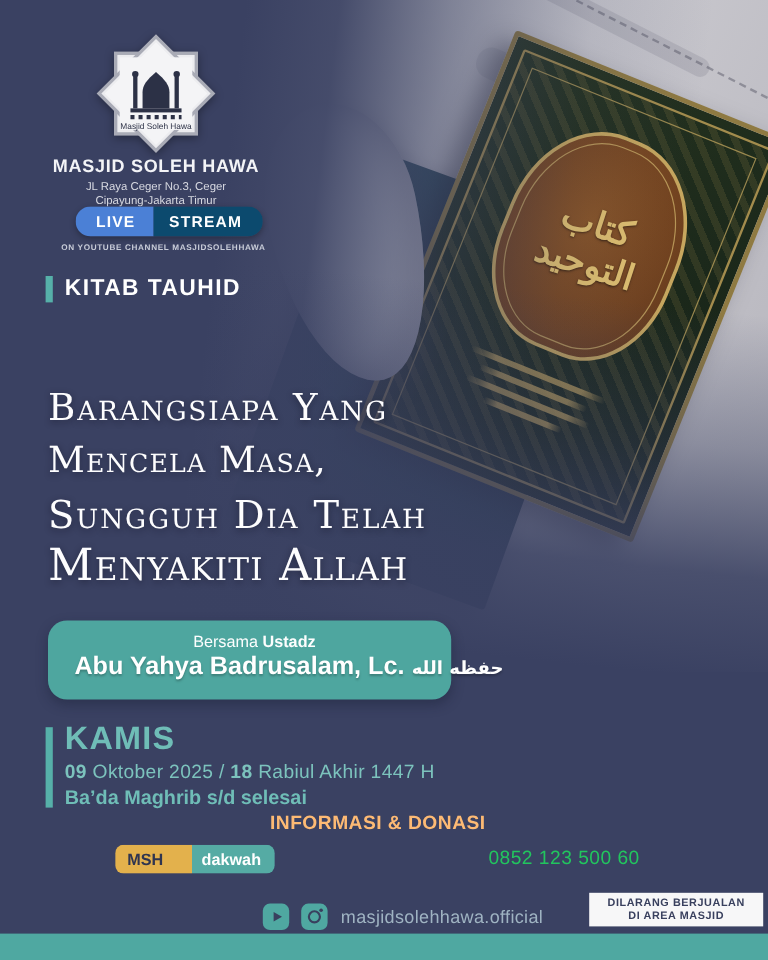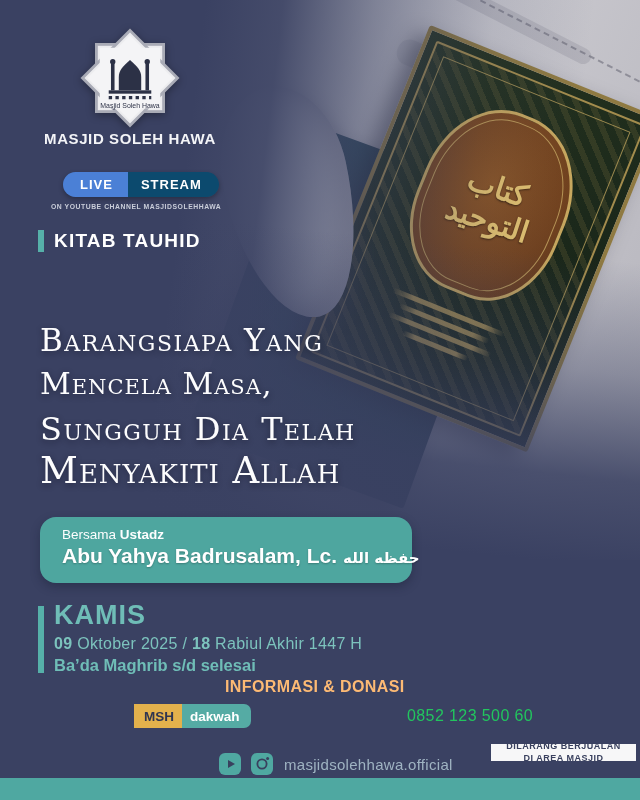--- a/index.html
+++ b/index.html
@@ -78,52 +78,52 @@
     letter-spacing:1px; color:#5eb4ad; }
   .big-title { position:absolute; left:40px; top:322px; width:420px;
     font-family:"DejaVu Serif", serif; font-variant:small-caps; color:#fdfdfe;
     text-shadow:0 2px 6px rgba(10,10,25,0.45); }
   .bt1 { font-size:31px; line-height:37px; letter-spacing:1.5px; }
   .bt2 { font-size:30px; line-height:50px; letter-spacing:1px; }
   .bt3 { font-size:32px; line-height:40px; letter-spacing:1.5px; }
   .bt4 { font-size:37px; line-height:44px; letter-spacing:1px; }
 
   
-  .speaker { position:absolute; left:40px; top:517px; width:372px; height:66px;
+  .speaker { position:absolute; left:40px; top:517px; width:336px; height:66px;
     background:#4ea69f; border-radius:16px; padding:10px 14px 0 22px;
-    box-shadow:0 4px 10px rgba(20,25,45,0.35); }
+    box-shadow:0 4px 10px rgba(20,25,45,0.35);text-align:center; }
   .speaker-pre { font-size:13.5px; color:#fdfefe; }
   .speaker-pre b { font-weight:bold; }
   .speaker-name-row { margin-top:2px; font-size:21px; font-weight:bold; color:#ffffff;
     text-shadow:0 1px 2px rgba(0,0,0,0.25); white-space:nowrap; }
   .speaker-honorific { font-size:15px; font-weight:bold; margin-left:6px; font-family:"DejaVu Sans", sans-serif; }
 
   
   .schedule { position:absolute; left:38px; top:600px; padding-left:16px; }
   .schedule::before { content:""; position:absolute; left:0; top:6px; bottom:2px; width:6px; background:#56b0a9; }
   .sch-day { font-size:27px; font-weight:bold; letter-spacing:1px; color:#6fbdb7; }
   .sch-date { margin-top:4px; font-size:16px; color:#7cc3bd; letter-spacing:0.3px; }
   .sch-date b { font-weight:bold; }
   .sch-time { margin-top:3px; font-size:16.5px; font-weight:bold; color:#6fbdb7; }
 
   
   .msh-badge { position:absolute; left:96px; top:704px; height:24px; display:flex;
     border-radius:7px; overflow:hidden; font-size:13.5px; font-weight:bold; }
-  .msh-left { background:#e3b14c; color:#2f3550; display:flex; align-items:center; padding:0 8px 0 10px;margin-left:38px; }
+  .msh-left { background:#e3b14c; color:#2f3550; display:flex; align-items:center; padding:0 24px 0 10px; }
   .msh-right { background:#55aba4; color:#ffffff; display:flex; align-items:center; padding:0 11px 0 8px; }
   .info-label { position:absolute; left:225px; top:678px; font-size:16px; font-weight:bold;
     letter-spacing:0.4px; color:#fdba74; }
   .info-phone { position:absolute; left:407px; top:707px; font-size:16px; color:#22c55e; letter-spacing:0.4px; }
 
   
   .social-icon { position:absolute; width:24px; height:24px; top:752px; }
   .yt { left:218px; }
   .ig { left:250px; }
   .handle { position:absolute; left:284px; top:756px; font-size:15px; color:#9fb3c2; letter-spacing:0.3px; }
-  .notice { position:absolute; left:491px; top:744px; width:145px; height:17px;
+  .notice { position:absolute; left:491px; top:744px; width:145px; height:28px;
     background:#f7f7f8; display:flex; flex-direction:column; align-items:center; justify-content:center; }
   .notice div { font-size:9px; font-weight:bold; letter-spacing:0.5px; color:#39405e; line-height:11.5px; }
   .bottom-strip { position:absolute; left:0; bottom:0; width:640px; height:22px; background:#4fa8a1; }
 </style>
 </head>
 <body>
 
 <div class="poster">
 
   <div class="photo">
@@ -166,20 +166,24 @@
         <circle cx="34.6" cy="35.5" r="2.4"></circle>
         <rect x="63.8" y="37" width="3.2" height="24"></rect>
         <circle cx="65.4" cy="35.5" r="2.4"></circle>
         <path d="M50 34 C57 40 60 44 60 49 L60 61 L40 61 L40 49 C40 44 43 40 50 34 Z"></path>
         <rect x="31" y="61" width="38" height="3"></rect>
         <path d="M31 66 h3 v3 h-3 z M37 66 h3 v3 h-3 z M43 66 h3 v3 h-3 z M49 66 h3 v3 h-3 z M55 66 h3 v3 h-3 z M61 66 h3 v3 h-3 z M67 66 h2 v3 h-2 z"></path>
       </g>
       <text x="50" y="76.5" text-anchor="middle" font-size="6.2" fill="#2c3146" font-family="Liberation Sans, sans-serif">Masjid Soleh Hawa</text>
     </svg>
     <div class="mosque-name">MASJID SOLEH HAWA</div>
+    <div class="mosque-addr">
+      <div>JL Raya Ceger No.3, Ceger</div>
+      <div>Cipayung-Jakarta Timur</div>
+    </div>
   </div>
 
   <div class="live-badge">
     <div class="live-left">LIVE</div>
     <div class="live-right">STREAM</div>
   </div>
   <div class="live-caption">ON YOUTUBE CHANNEL MASJIDSOLEHHAWA</div>
 
   <div class="kajian">
     <div class="kajian-line2">KITAB TAUHID</div>

